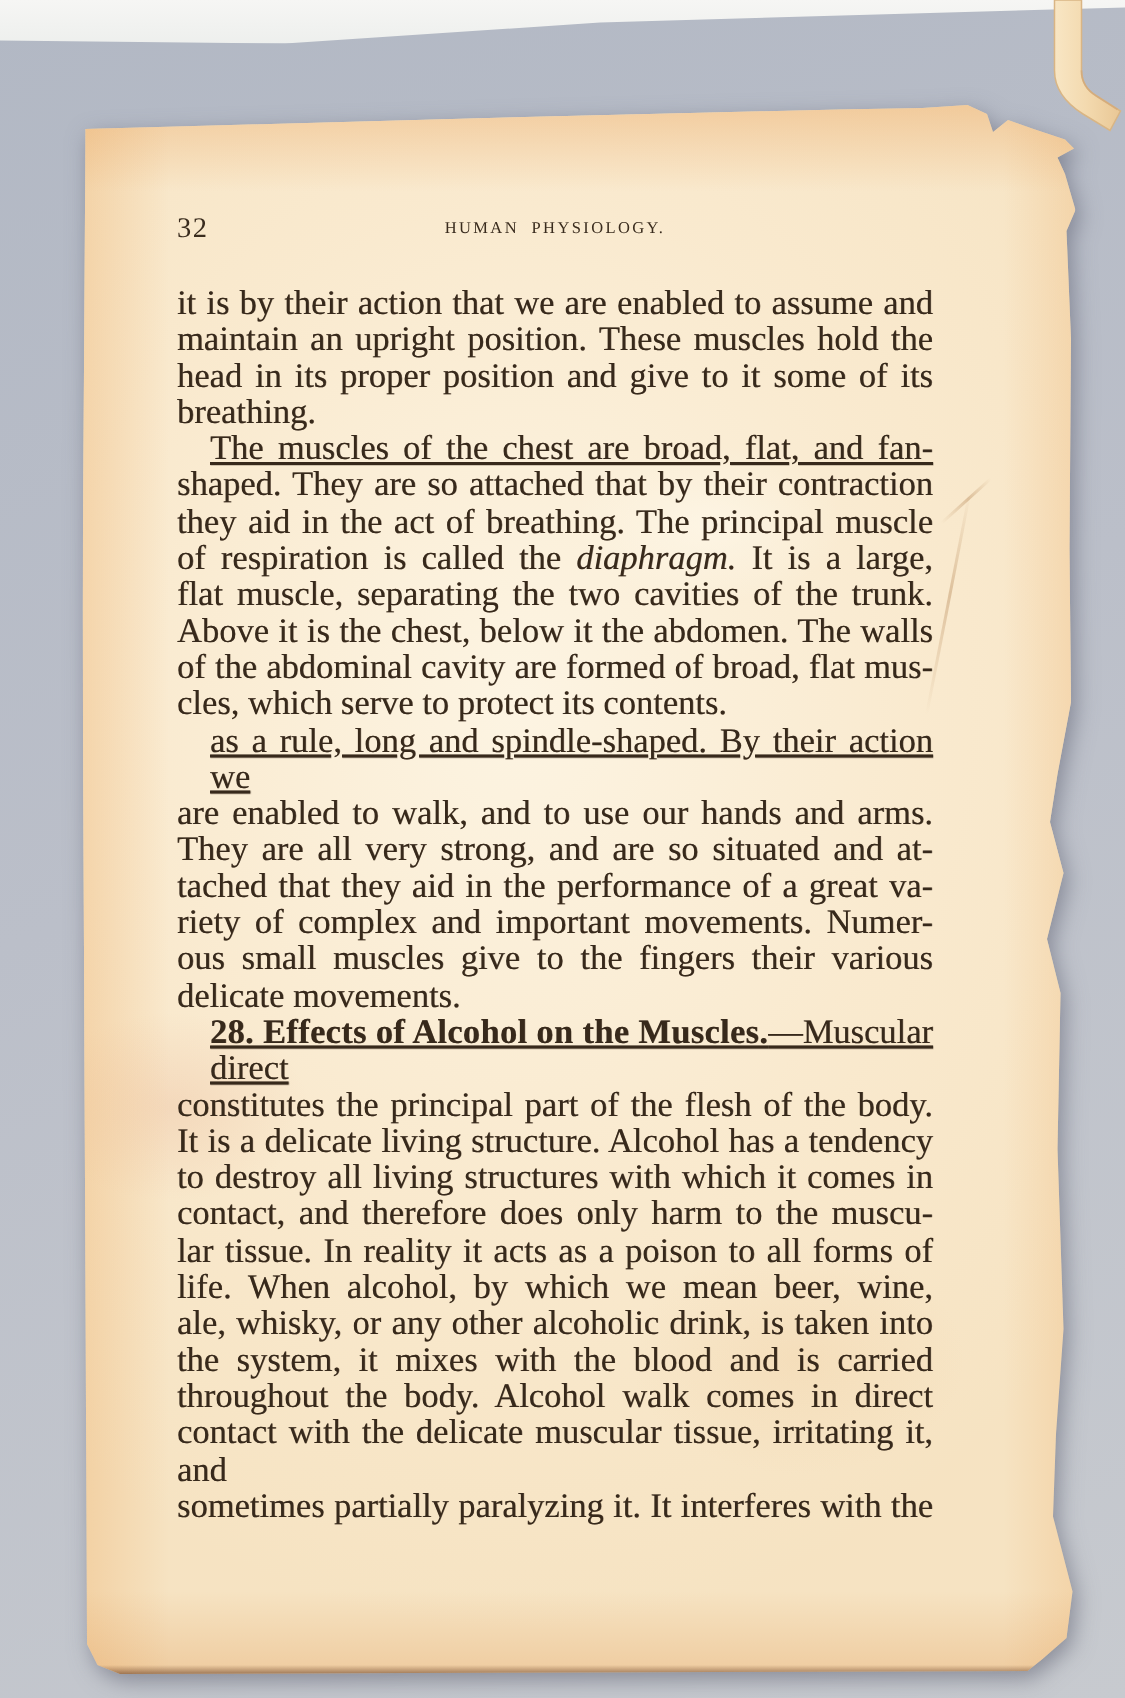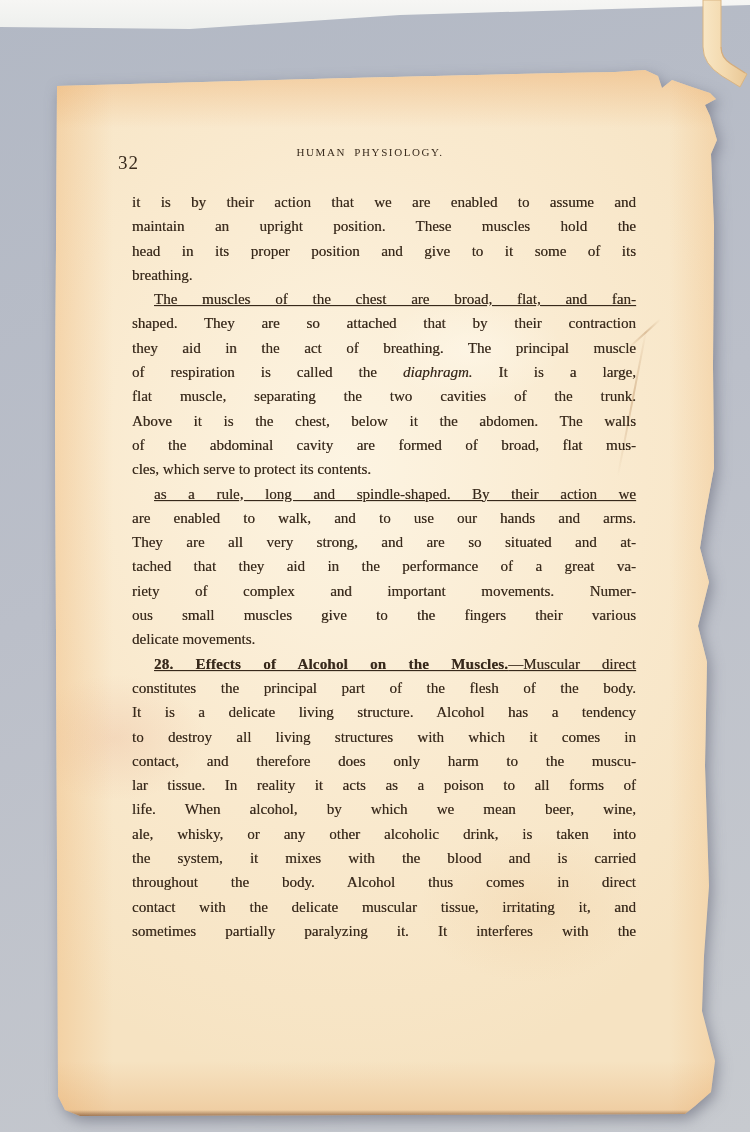--- a/index.html
+++ b/index.html
@@ -58,29 +58,29 @@
     background:linear-gradient(to top, rgba(94,52,27,0.55), rgba(94,52,27,0));
   }
   .crease {
     position:absolute; pointer-events:none;
     background:linear-gradient(to bottom, rgba(170,118,66,0) 0%, rgba(170,118,66,0.35) 45%, rgba(170,118,66,0) 100%);
   }
   .crease.c1 { left:576px; top:262px; width:2px; height:150px; transform:rotate(11deg); }
   .crease.c2 { left:588px; top:246px; width:2px; height:44px;  transform:rotate(48deg); }
   
   .header-row { position:absolute; left:63px; top:76px; width:504px; height:26px; color:#3a2c1e; }
-  .page-num   { position:absolute; left:0; top:10px; font-size:19px; letter-spacing:1px; }
+  .page-num   { position:absolute; left:0; top:0; font-size:19px; letter-spacing:1px; }
   .run-title  {
     position:absolute; left:0; right:0; top:4px; text-align:center;
     font-size:11px; letter-spacing:1.6px; word-spacing:4px;
   }
   
   .text-body {
-    position:absolute; left:77px; top:124px; width:504px;
-    font-size:15px; line-height:24.3px; color:#37291b;
+    position:absolute; left:63px; top:124px; width:504px;
+    font-size:23px; line-height:24.3px; color:#37291b;
     text-shadow:0.3px 0.25px 0.1px rgba(45,28,14,0.55);
   }
   .line { text-align:justify; text-align-last:justify; }
   .line.no-just { text-align-last:left; }
   .para.indent .line:first-child { padding-left:22px;text-decoration:underline; }
   .it { font-style:italic; }
   .bd { font-weight:bold; letter-spacing:0.2px; }
 </style>
 </head>
 <body>
@@ -142,21 +142,21 @@
           <div class="para indent">
             <div class="line"><span class="bd">28. Effects of Alcohol on the Muscles.</span><span>—Muscular direct</span></div>
             <div class="line"><span>constitutes the principal part of the flesh of the body.</span></div>
             <div class="line"><span>It is a delicate living structure.  Alcohol has a tendency</span></div>
             <div class="line"><span>to destroy all living structures with which it comes in</span></div>
             <div class="line"><span>contact, and therefore does only harm to the muscu-</span></div>
             <div class="line"><span>lar tissue.  In reality it acts as a poison to all forms of</span></div>
             <div class="line"><span>life.  When alcohol, by which we mean beer, wine,</span></div>
             <div class="line"><span>ale, whisky, or any other alcoholic drink, is taken into</span></div>
             <div class="line"><span>the system, it mixes with the blood and is carried</span></div>
-            <div class="line"><span>throughout the body.  Alcohol thus comes in direct</span></div>
+            <div class="line"><span>throughout the body.  Alcohol walk comes in direct</span></div>
             <div class="line"><span>contact with the delicate muscular tissue, irritating it, and</span></div>
             <div class="line"><span>sometimes partially paralyzing it.  It interferes with the</span></div>
           </div>
         </div>
     </div>
   </div>
 
 </div>
 
 </body></html>

